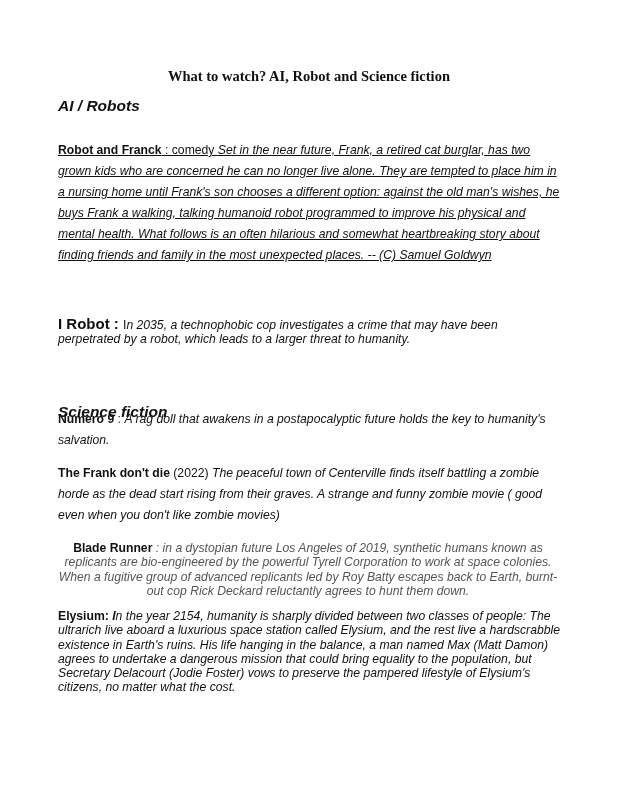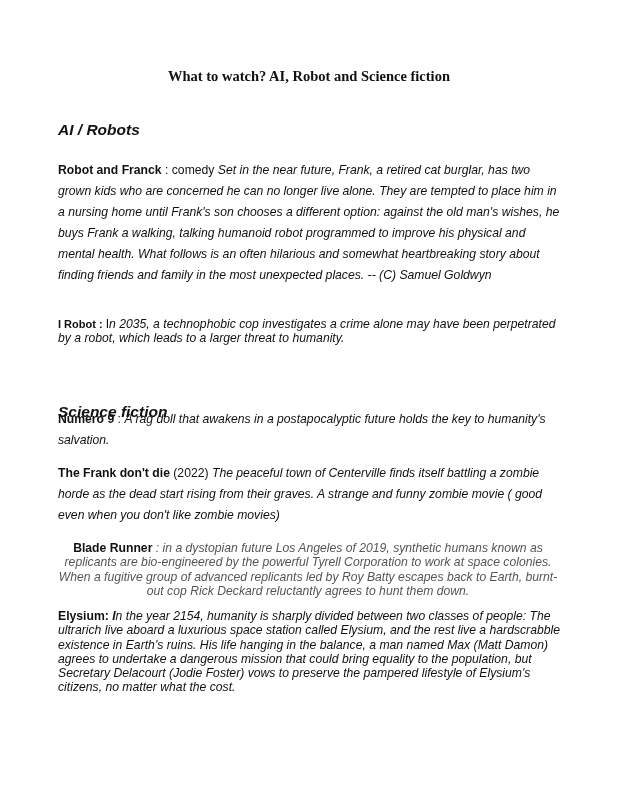--- a/index.html
+++ b/index.html
@@ -16,39 +16,39 @@
     }
     .entry {
       position: absolute; left: 58px; width: 500px;
       font-family: "Liberation Sans", sans-serif; font-size: 12.2px; color: #111;
     }
     .loose { line-height: 21px; }
     .tight { line-height: 14.3px; }
     .b { font-weight: bold; font-style: normal; }
     .i { font-style: italic; }
     .n { font-style: normal; }
-    .big { font-size: 11px; }
+    .big { font-size: 15px; }
     .gray { color: #555555; }
   </style>
 </head>
 <body>
 
 <div class="page">
   <div class="title">What to watch? AI, Robot and Science fiction</div>
 
-  <div class="h2" style="top:97px;margin-top:24px;">AI / Robots</div>
+  <div class="h2" style="top:97px;">AI / Robots</div>
 
 
-  <div class="entry loose" style="top:160px; width:505px;">
+  <div class="entry loose" style="top:140px; width:505px;text-decoration:underline;">
     <span class="b">Robot and Franck</span><span> : comedy </span><span class="i">Set in the near future, Frank, a retired cat burglar, has two grown kids who are concerned he can no longer live alone. They are tempted to place him in a nursing home until Frank's son chooses a different option: against the old man's wishes, he buys Frank a walking, talking humanoid robot programmed to improve his physical and mental health. What follows is an often hilarious and somewhat heartbreaking story about finding friends and family in the most unexpected places. -- (C) Samuel Goldwyn</span>
   </div>
 
 
   <div class="entry tight" style="top:317px; width:505px;">
-    <span class="b big">I Robot : </span><span class="n">I</span><span class="i">n 2035, a technophobic cop investigates a crime alone may have been perpetrated by a robot, which leads to a larger threat to humanity.</span>
+    <span class="b big">I Robot : </span><span class="n">I</span><span class="i">n 2035, a technophobic cop investigates a crime that may have been perpetrated by a robot, which leads to a larger threat to humanity.</span>
   </div>
 
   <div class="h2" style="top:403px;">Science fiction</div>
 
   <div class="entry loose" style="top:409px;">
     <span class="b">Numero 9</span><span> : </span><span class="i">A rag doll that awakens in a postapocalyptic future holds the key to humanity's salvation.</span>
   </div>
 
   <div class="entry loose" style="top:463px;">
     <span class="b">The Frank don't die</span><span> (2022) </span><span class="i">The peaceful town of Centerville finds itself battling a zombie horde as the dead start rising from their graves. A strange and funny zombie movie ( good even when you don't like zombie movies)</span>

